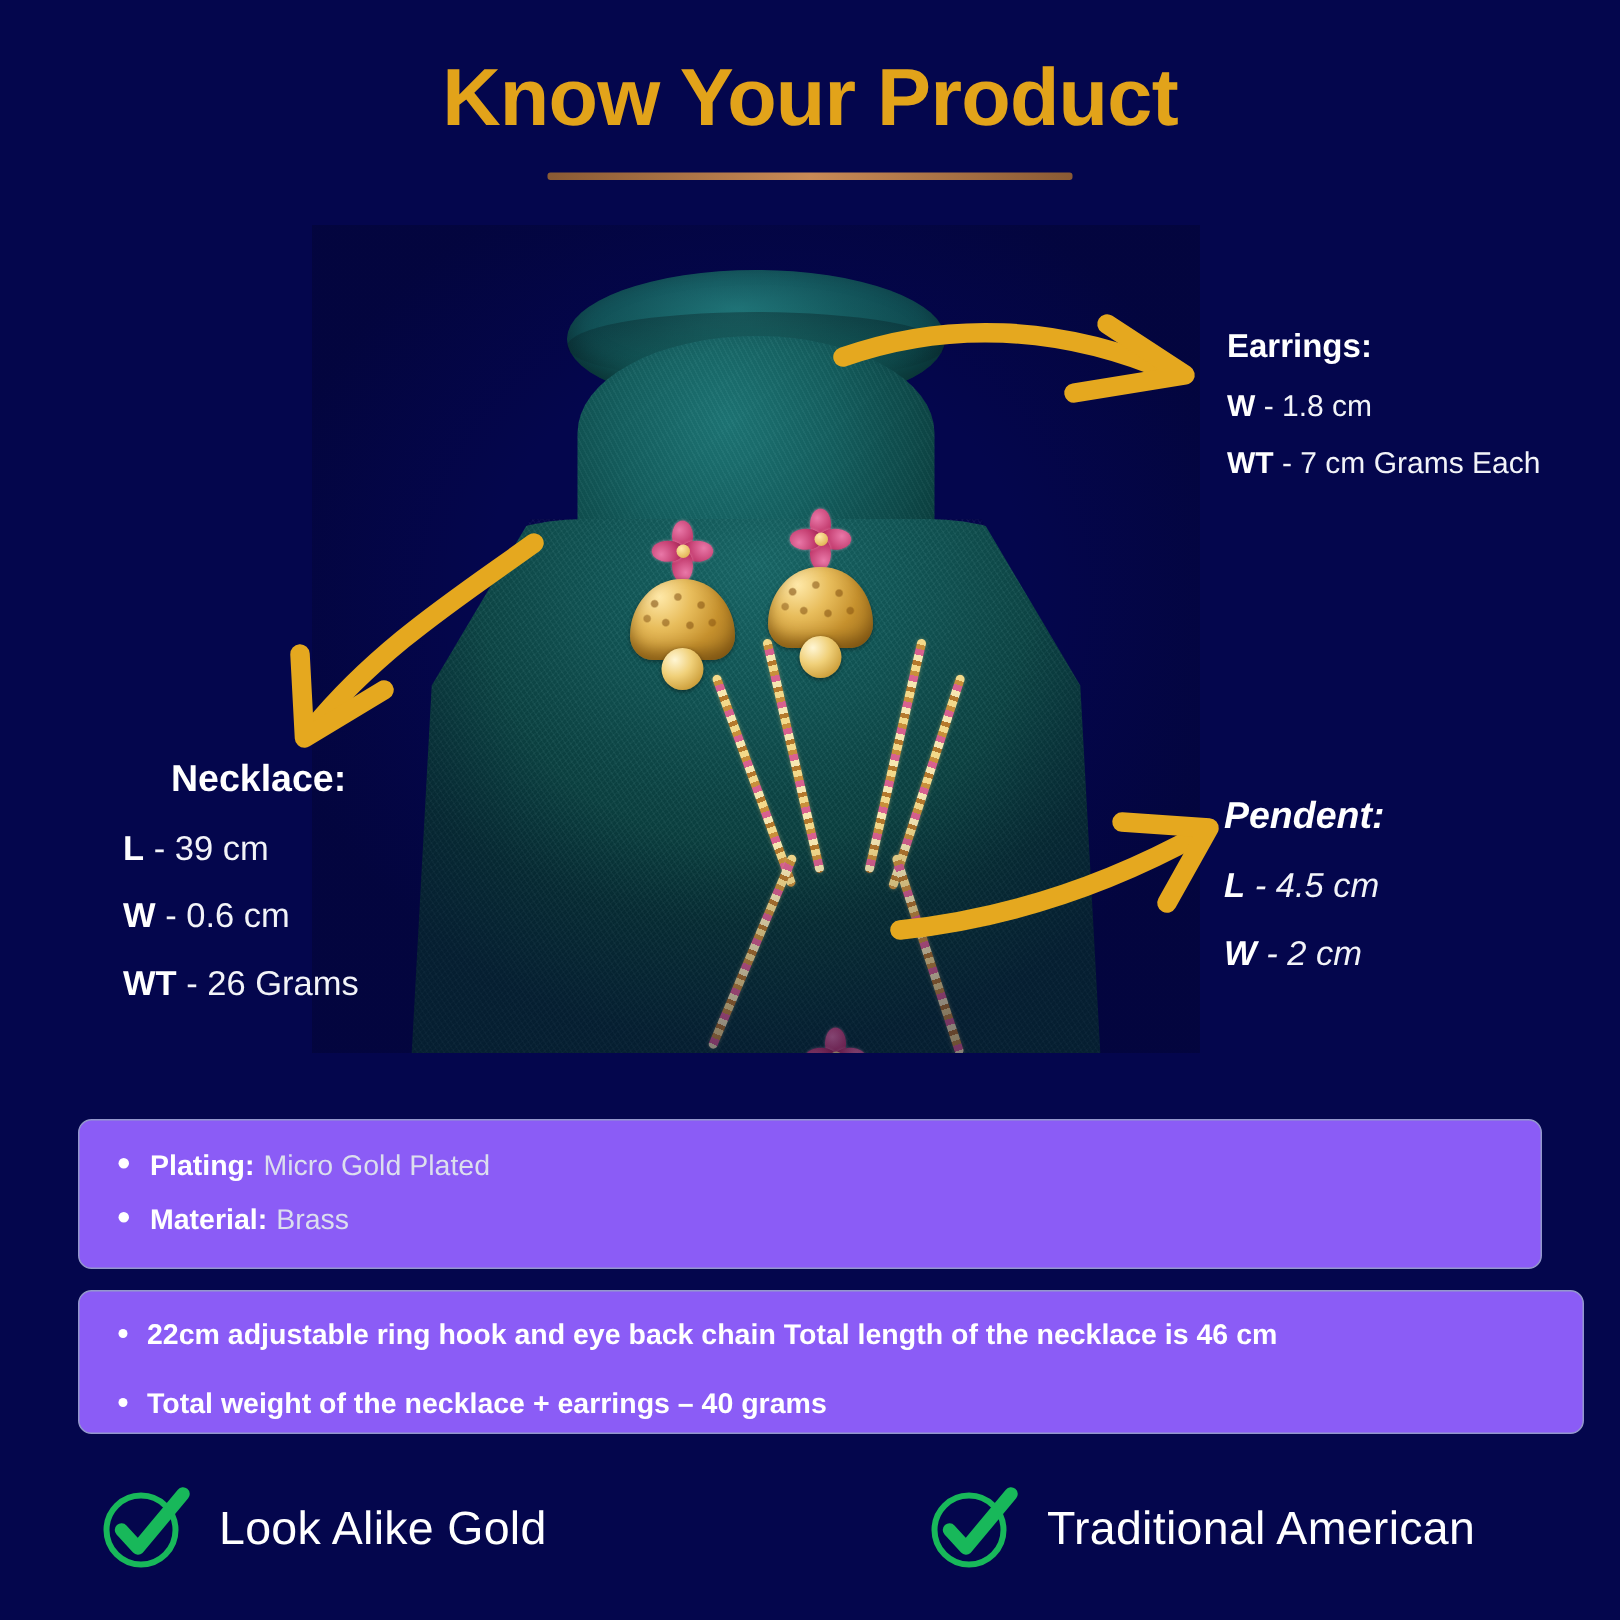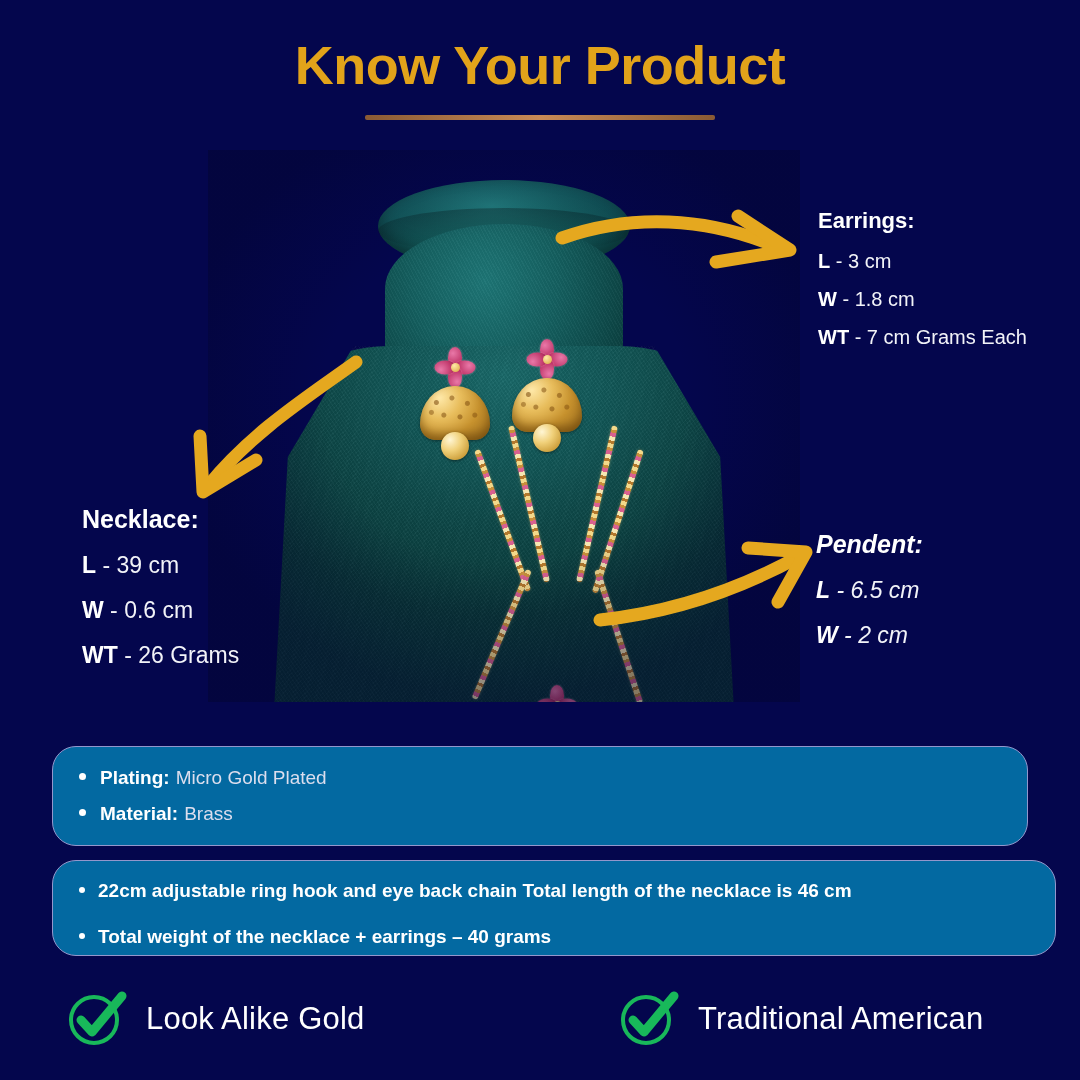--- a/index.html
+++ b/index.html
@@ -196,35 +196,35 @@
   .callout .c-title {
     font-size: 21px; font-weight: bold; color: #ffffff;
     margin-bottom: 16px;
   }
   .callout .c-row {
     font-size: 20px; color: #f2f3f8; margin-bottom: 15px;
     white-space: nowrap;
   }
   .callout .c-row b { font-weight: bold; color: #ffffff; }
 
-  #callout-earrings { left: 818px; top: 208px; }
+  #callout-earrings { left: 818px; top: 218px; }
   #callout-necklace { left: 82px;  top: 505px; }
   #callout-earrings .c-title, #callout-necklace .c-title, #callout-pendant .c-title { font-size: 22px; }
   #callout-necklace .c-row { font-size: 23px; margin-bottom: 18px; }
-  #callout-necklace .c-title { font-size: 25px; margin-bottom: 18px; }
+  #callout-necklace .c-title { font-size: 25px; margin-bottom: 18px; margin-left: 32px; }
   #callout-pendant { left: 816px; top: 530px; font-style: italic; }
   #callout-pendant .c-row { font-size: 23px; margin-bottom: 18px; }
   #callout-pendant .c-title { font-size: 25px; margin-bottom: 18px; }
 
   
   .spec-box {
     position: absolute;
-    background: #0369a1;
+    background: #8b5cf6;
     border: 1.5px solid #9397cc;
-    border-radius: 24px;
+    border-radius: 9px;
   }
   #spec-box-1 { left: 52px; top: 746px; width: 976px; height: 100px; }
   #spec-box-2 { left: 52px; top: 860px; width: 1056px; height: 96px; }
   #spec-box-2 { left: 52px; top: 860px; width: 1004px; height: 96px; }
 
   .spec-cols { display: flex; height: 100%; padding: 16px 26px; }
   .spec-col { flex: 1; display: flex; flex-direction: column; justify-content: center; gap: 14px; }
   .spec-col.right { padding-left: 42px; }
 
   .spec-item { display: flex; align-items: baseline; font-size: 19px; color: #e9eaf5; }
@@ -330,23 +330,20 @@
 
     <g>
       <path d="M 600 620 C 676 612, 742 588, 800 556" stroke="#e5a81f" stroke-width="13" fill="none" stroke-linecap="round"></path>
       <path d="M 748 548 L 806 552 L 778 602" stroke="#e5a81f" stroke-width="13" fill="none" stroke-linecap="round" stroke-linejoin="round"></path>
     </g>
   </svg>
 
   <div class="callout" id="callout-earrings">
     <div class="c-title">Earrings:</div>
     <div class="c-row">
-      <b>L</b> <span>- 3 cm</span>
-    </div>
-    <div class="c-row">
       <b>W</b> <span>- 1.8 cm</span>
     </div>
     <div class="c-row">
       <b>WT</b> <span>- 7 cm Grams Each</span>
     </div>
   </div>
 
   <div class="callout" id="callout-necklace">
     <div class="c-title">Necklace:</div>
     <div class="c-row">
@@ -356,21 +353,21 @@
       <b>W</b> <span>- 0.6 cm</span>
     </div>
     <div class="c-row">
       <b>WT</b> <span>- 26 Grams</span>
     </div>
   </div>
 
   <div class="callout" id="callout-pendant">
     <div class="c-title">Pendent:</div>
     <div class="c-row">
-      <b>L</b> <span>- 6.5 cm</span>
+      <b>L</b> <span>- 4.5 cm</span>
     </div>
     <div class="c-row">
       <b>W</b> <span>- 2 cm</span>
     </div>
   </div>
 
   <div class="spec-box" id="spec-box-1">
     <div class="spec-cols">
       <div class="spec-col left">
         <div class="spec-item">

